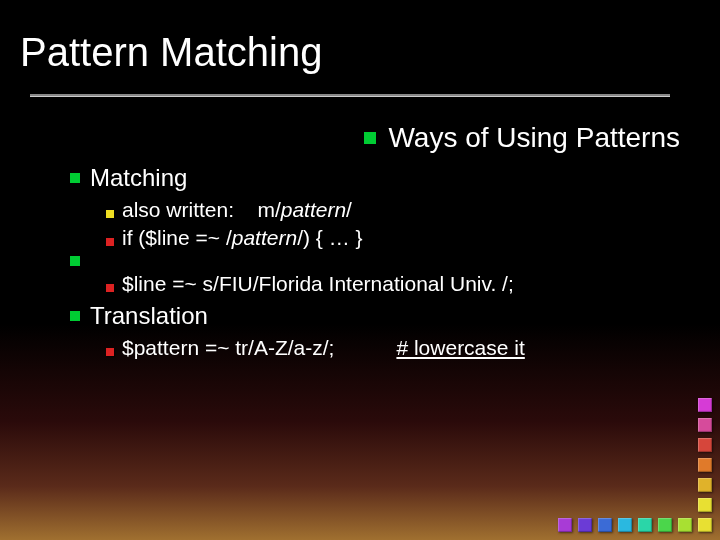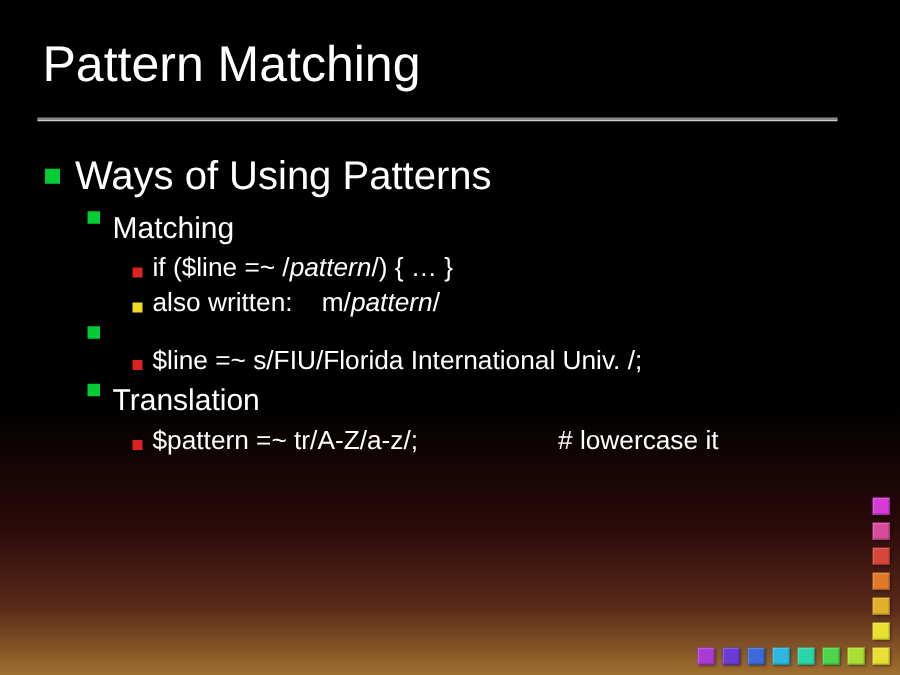--- a/index.html
+++ b/index.html
@@ -14,21 +14,21 @@
   }
   .slide {
     position: relative;
     width: 720px;
     height: 540px;
     background: linear-gradient(to bottom, #000000 0%, #000000 60%, #2a0a0a 78%, #5a2a1a 90%, #a07030 100%);
   }
   .title {
     position: absolute;
     top: 30px;
-    left: 34px;
+    left: 20px;
     font-size: 40px;
     font-weight: normal;
     color: #fff;
     text-shadow: 2px 2px 3px rgba(0,0,0,0.6);
   }
   .rule {
     position: absolute;
     top: 94px;
     left: 30px;
     width: 640px;
@@ -36,29 +36,31 @@
     background: #888;
     box-shadow: 0 1px 0 #ccc;
   }
   .content {
     position: absolute;
     top: 118px;
     left: 36px;
     right: 40px;
   }
   .lvl1 {
-    font-size: 32px;
+    font-size: 28px;
     margin: 4px 0 10px 0;
     display: flex;
     align-items: center;
+    justify-content: flex-end;
   }
   .lvl2 {
     font-size: 24px;
     margin: 6px 0 6px 34px;
     display: flex;
+    align-items: center;
   }
   .lvl3 {
     font-size: 21px;
     margin: 4px 0 4px 70px;
     display: flex;
     align-items: baseline;
   }
   .bullet {
     display: inline-block;
     width: 12px;
@@ -68,21 +70,22 @@
     box-shadow: 1px 1px 1px rgba(0,0,0,0.5);
   }
   .lvl2 .bullet { width: 10px; height: 10px; margin-right: 10px; }
   .lvl3 .bullet { width: 8px; height: 8px; margin-right: 8px; position: relative; top: 1px; }
   .b-green  { background: #00cc33; }
   .b-red    { background: #dd2222; }
   .b-yellow { background: #eedd22; }
   .italic { font-style: italic; }
   .comment {
     display: inline-block;
-    margin-left: 112px;
+    margin-left: 62px;
+    text-decoration: underline;
   }
   
   .deco {
     position: absolute;
     right: 8px;
     bottom: 8px;
   }
   .deco .sq {
     width: 14px;
     height: 14px;
@@ -132,29 +135,29 @@
     <div class="lvl1">
       <span class="bullet b-green"></span>
       <span>Ways of Using Patterns</span>
     </div>
 
     <div class="lvl2">
       <span class="bullet b-green"></span>
       <span>Matching</span>
     </div>
     <div class="lvl3">
+      <span class="bullet b-yellow"></span>
+      <span>
+        <span>also written:&nbsp;&nbsp;&nbsp;&nbsp;m/</span><span class="italic">pattern</span><span>/</span>
+      </span>
+    </div>
+    <div class="lvl3">
       <span class="bullet b-red"></span>
       <span>
         <span>if ($line =~ /</span><span class="italic">pattern</span><span>/)  { … }</span>
-      </span>
-    </div>
-    <div class="lvl3">
-      <span class="bullet b-yellow"></span>
-      <span>
-        <span>also written:&nbsp;&nbsp;&nbsp;&nbsp;m/</span><span class="italic">pattern</span><span>/</span>
       </span>
     </div>
 
     <div class="lvl2">
       <span class="bullet b-green"></span>
     </div>
     <div class="lvl3">
       <span class="bullet b-red"></span>
       <span>
         <span>$line =~ s/FIU/Florida International Univ. /;</span>

